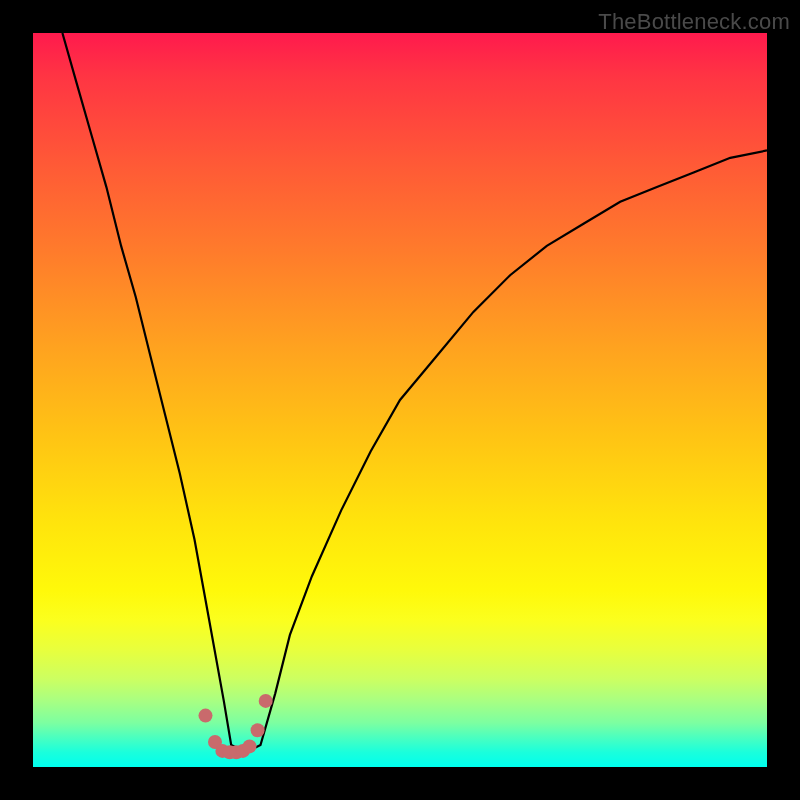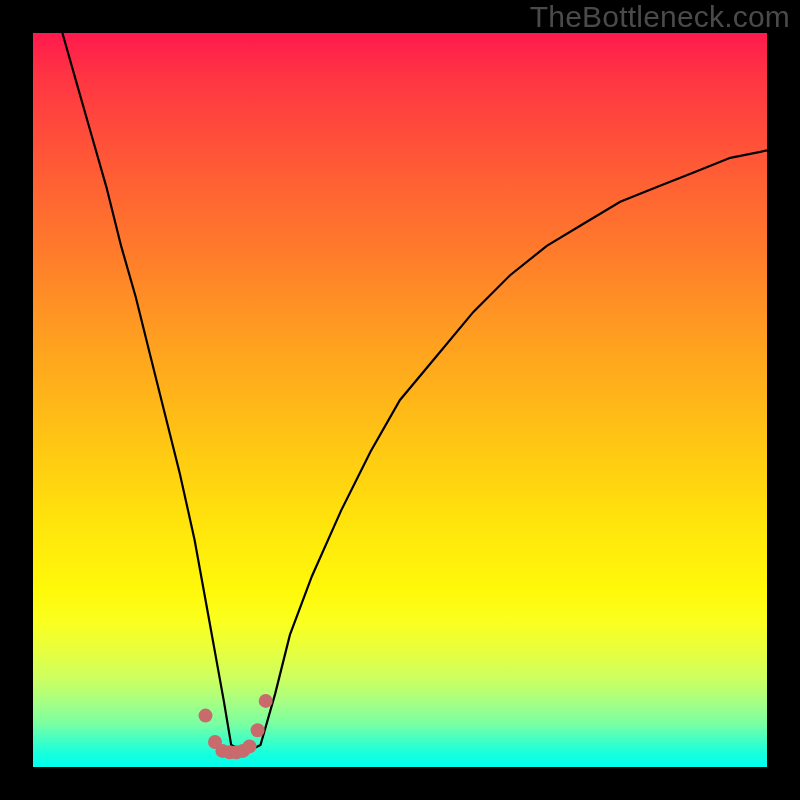--- a/index.html
+++ b/index.html
@@ -39,23 +39,23 @@
       #ccff61 88%,
       #a8ff82 91%,
       #7cffa1 94%,
       #4affc0 96%,
       #1affdc 98%,
       #00ffef 100%
     );
   }
   .watermark {
     position: absolute;
-    top: 0;
+    top: 9px;
     right: 10px;
-    font-size: 30px;
+    font-size: 22px;
     font-weight: 400;
     color: #4a4a4a;
     letter-spacing: 0.2px;
     user-select: none;
   }
   svg.curve {
     position: absolute;
     left: 0;
     top: 0;
     width: 734px;

